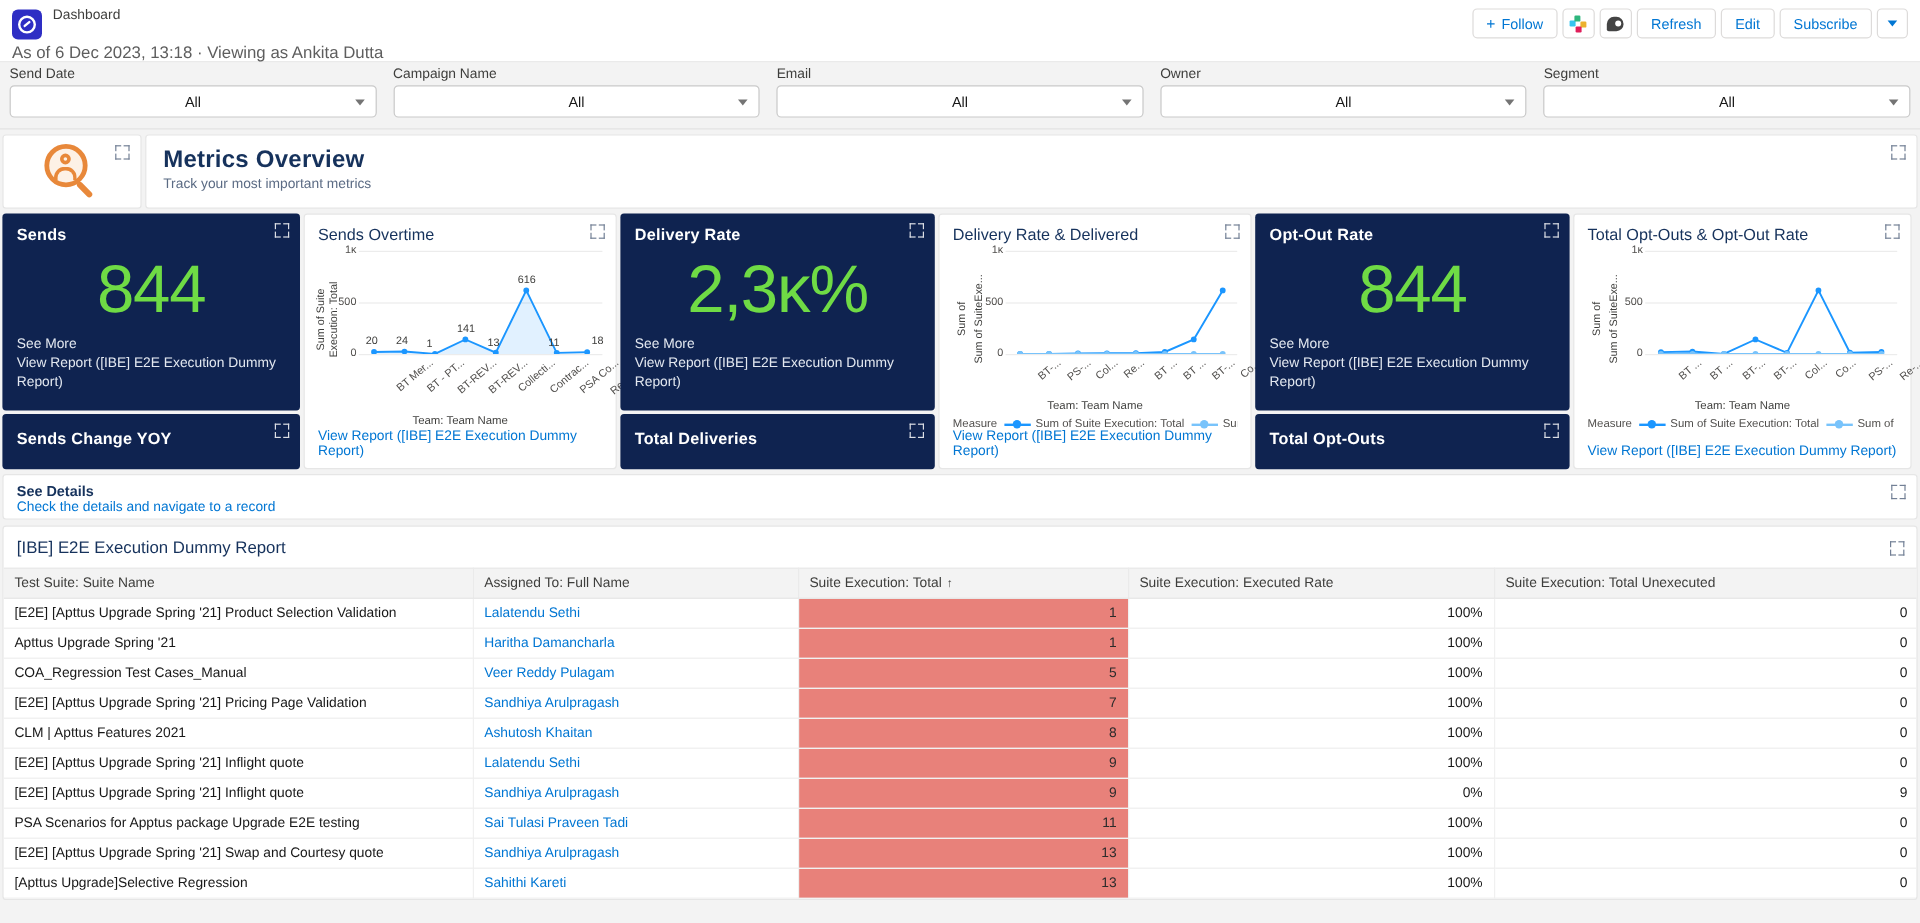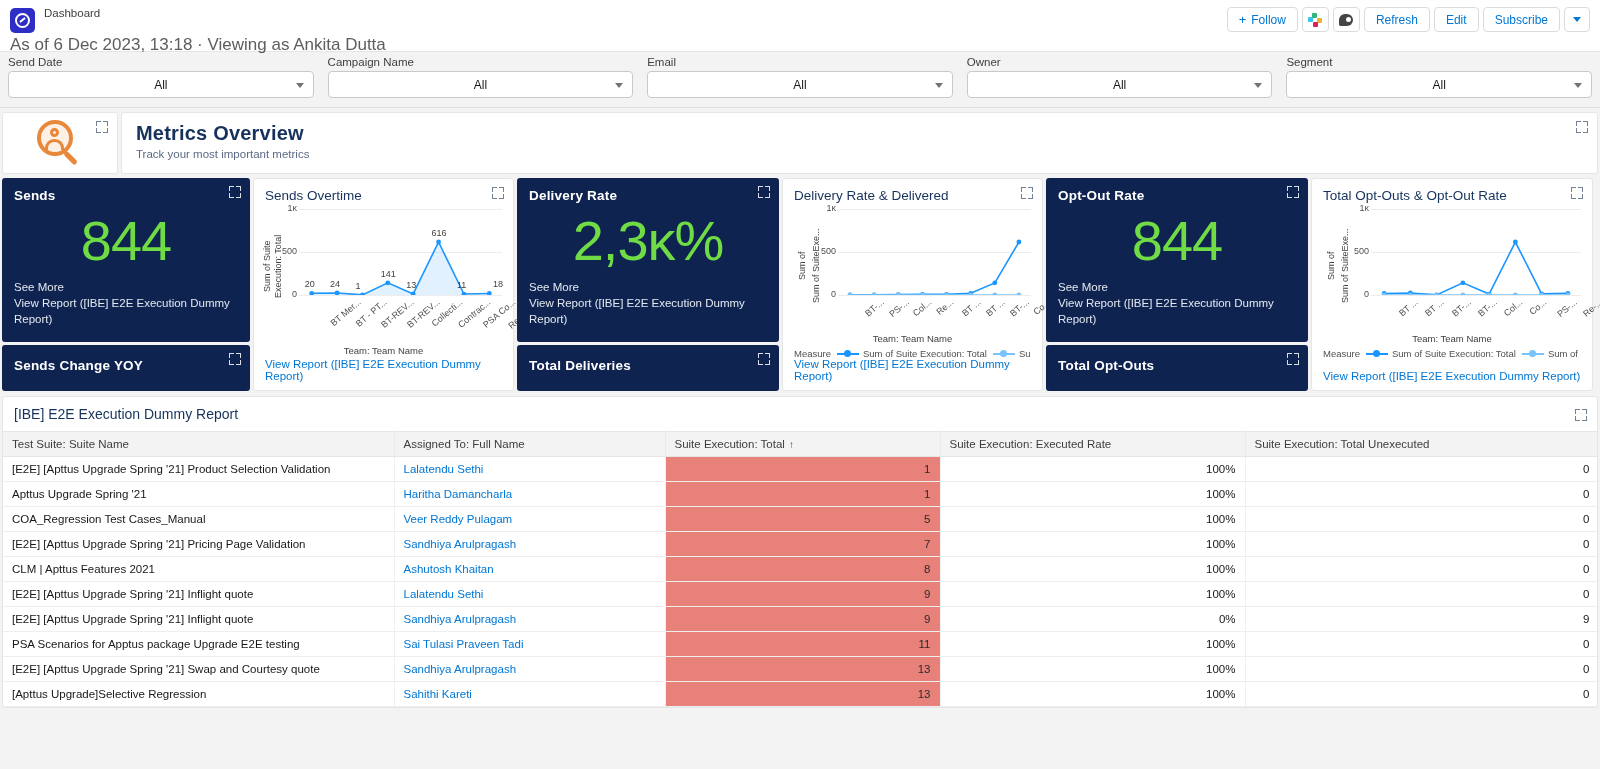--- a/index.html
+++ b/index.html
@@ -28,21 +28,21 @@
   .app-icon .ring {
     width: 15px; height: 15px; border-radius: 50%;
     border: 2px solid #fff; position: relative;
   }
   .app-icon .ring::after {
     content: ""; position: absolute; width: 7px; height: 2px; background: #fff;
     top: 4px; left: 2px; transform: rotate(-40deg); border-radius: 1px;
   }
   .hdr-kicker { font-size: 11.5px; color: #3e3e3c; line-height: 14px; }
   .hdr-title { font-size: 17px; font-weight: bold; color: #080707; line-height: 20px; letter-spacing: .1px; }
-  .hdr-sub { font-size: 17px; color: #5e5e5e; margin-top: 2px; }
+  .hdr-sub { font-size: 14px; color: #5e5e5e; margin-top: 2px; }
 
   .hdr-actions { position: absolute; right: 10px; top: 7px; display: flex; align-items: stretch; }
   .btn {
     height: 25px; border: 1px solid #dddbda; background: #fff; color: #0176d3;
     font-size: 12px; font-family: inherit; border-radius: 4px;
     padding: 0 11px; display: flex; align-items: center; justify-content: center;
     margin-left: 4px; cursor: pointer; white-space: nowrap;
   }
   .btn.icononly { width: 27px; padding: 0; }
   .btn .plus { font-size: 13px; margin-right: 5px; color: #0176d3; }
@@ -581,20 +581,30 @@
                   <i class="lg-line"></i>
                   <span>Sum of</span>
                 </span>
             </div>
           </div>
           <div class="viewreport">View Report ([IBE] E2E Execution Dummy Report)</div>
         </div>
       </div>
     </div>
 
+    <div class="details-band">
+      <div class="details-title">See Details</div>
+      <div class="details-sub">Check the details and navigate to a record</div>
+      <div class="expand light">
+          <span class="a"></span>
+          <span class="b"></span>
+          <span class="c"></span>
+          <span class="d"></span>
+        </div>
+    </div>
 
     <div class="report">
       <div class="report-title">[IBE] E2E Execution Dummy Report</div>
       <div class="expand light" style="top:12px;right:10px">
           <span class="a"></span>
           <span class="b"></span>
           <span class="c"></span>
           <span class="d"></span>
         </div>
       <table>

